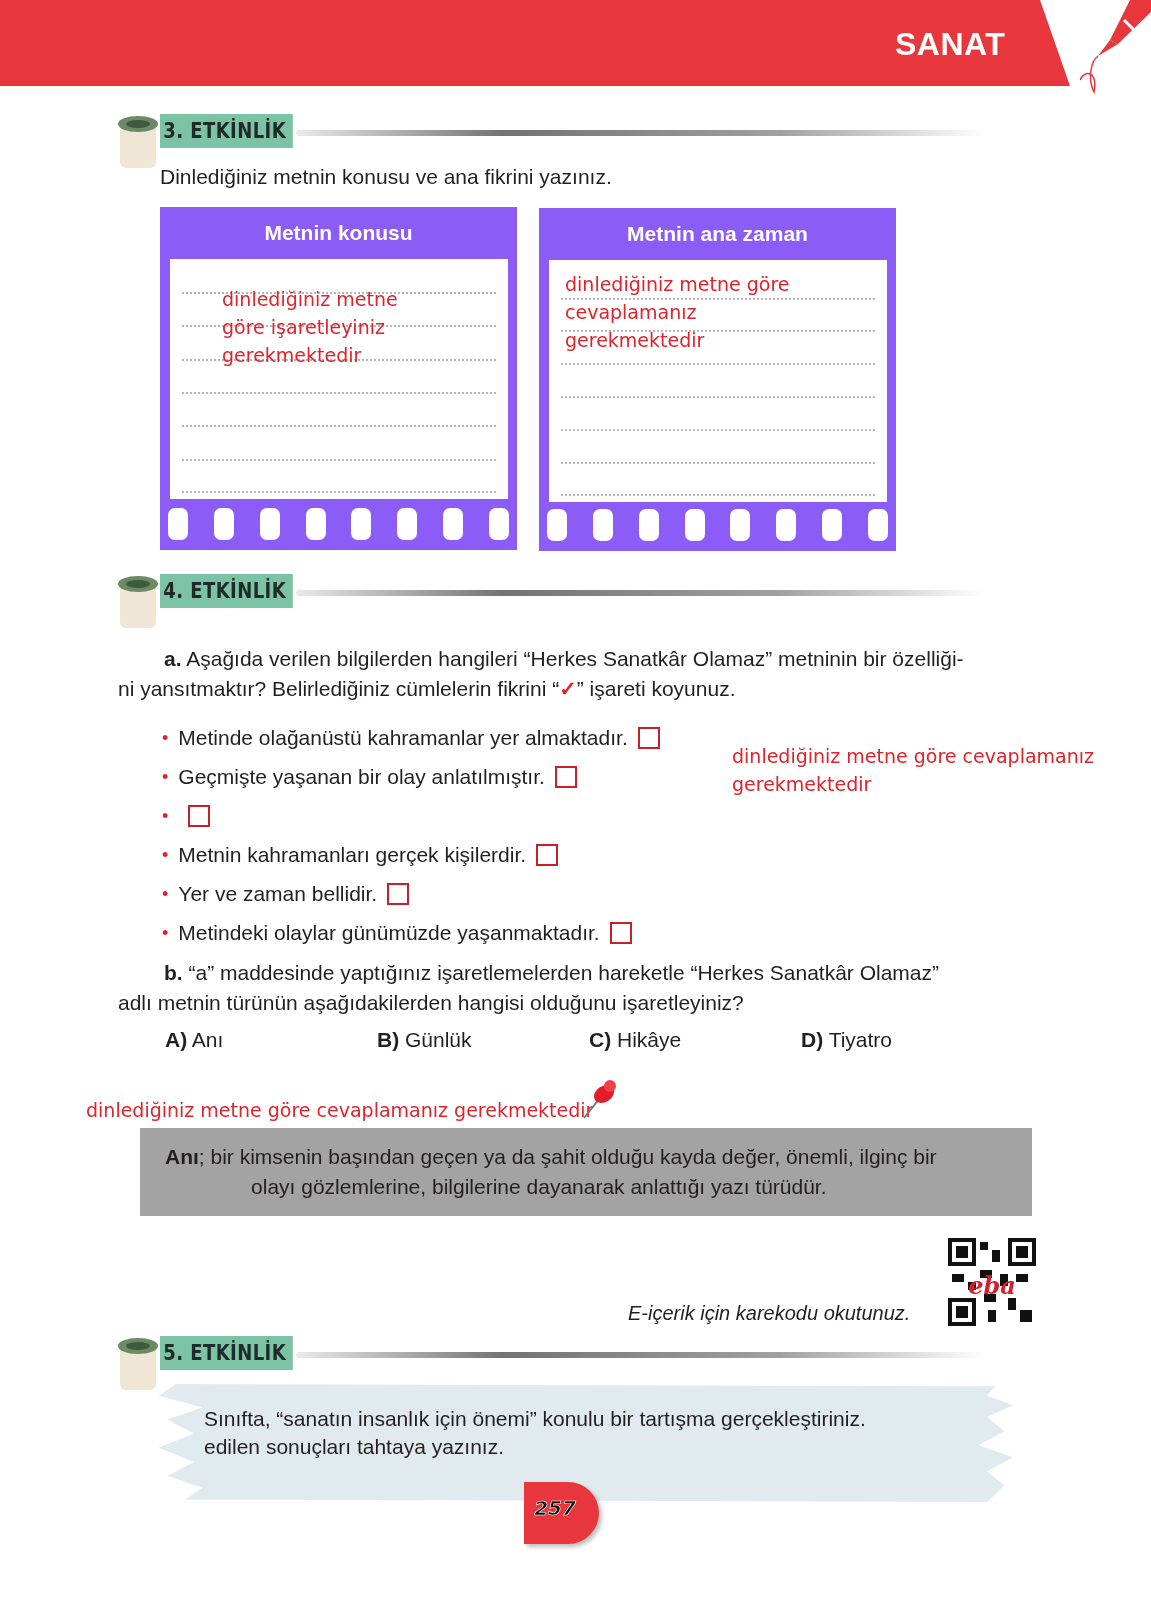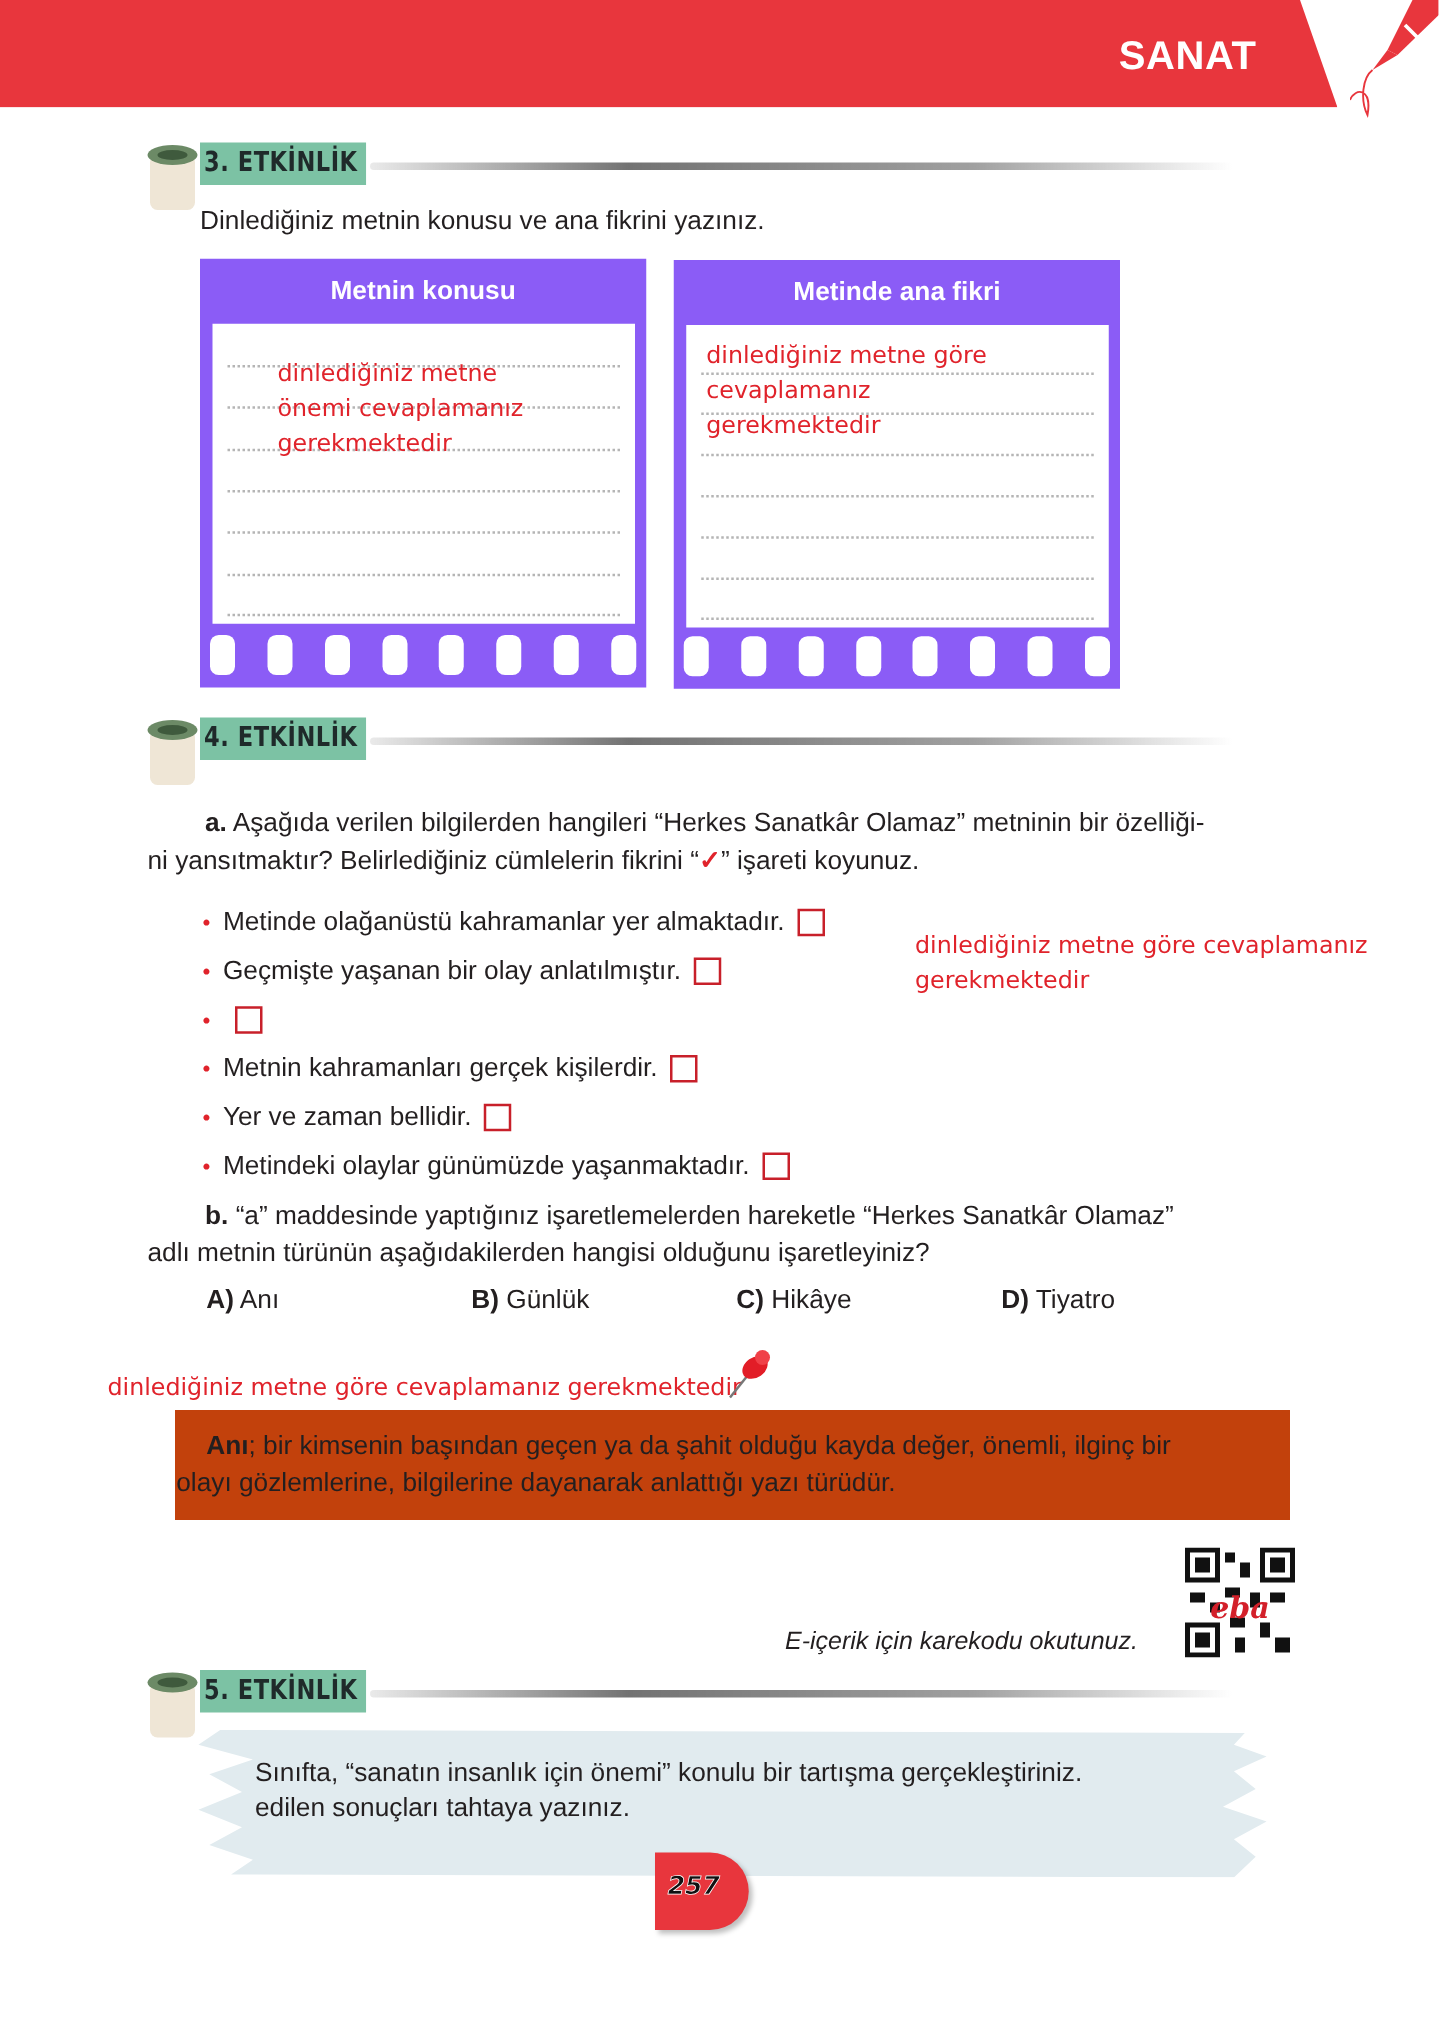--- a/index.html
+++ b/index.html
@@ -22,21 +22,21 @@
   .dots{position:absolute;left:12px;right:12px;height:0;border-top:2px dotted #b5b5b5;}
   .holes{position:absolute;left:8px;right:8px;bottom:10px;height:32px;display:flex;justify-content:space-between;}
   .hole{width:20px;height:32px;background:#fff;border-radius:7px;}
   .red-hand{font-family:"DejaVu Sans",sans-serif;color:#e0232b;font-size:19px;line-height:28px;}
   
   .bullet{font-size:21px;line-height:30px;display:flex;align-items:center;}
   .bdot{color:#e0232b;font-size:18px;margin-right:10px;}
   .cbox{display:inline-block;width:18px;height:18px;border:2.5px solid #c8202a;margin-left:10px;background:#fff;}
   .opts{font-size:21px;}
   .opt b{font-weight:bold;}
-  .info{background:#c2410c;}
+  .info{background:#a3a3a3;text-align:center;}
   .qr{background:#fff;}
   .discuss{background:#e1ebef;clip-path:polygon(3% 0,97% 2%,96% 10%,99% 18%,96% 28%,98% 40%,95% 52%,99% 62%,96% 74%,98% 86%,96% 100%,4% 98%,6% 88%,2% 78%,5% 66%,1% 54%,5% 42%,2% 30%,6% 20%,1% 10%);}
   .pagebadge{left:524px;top:1482px;width:75px;height:62px;background:#e8363d;border-radius:0 40px 40px 0;box-shadow:3px 3px 4px rgba(0,0,0,0.25);}
   .pagenum{left:524px;top:1496px;width:62px;text-align:center;font-family:"DejaVu Sans",sans-serif;font-weight:bold;font-style:italic;font-size:20px;color:#111;-webkit-text-stroke:0.6px #fff;}
 </style>
 </head>
 <body>
 
 <div class="abs hdr"></div>
 <div class="abs hdr-title">SANAT</div>
@@ -63,38 +63,38 @@
   <div class="film-inner" style="left:10px;top:52px;width:338px;height:240px;">
     <div class="dots" style="top:33px;"></div>
     <div class="dots" style="top:66px;"></div>
     <div class="dots" style="top:100px;"></div>
     <div class="dots" style="top:133px;"></div>
     <div class="dots" style="top:166px;"></div>
     <div class="dots" style="top:200px;"></div>
     <div class="dots" style="top:232px;"></div>
     <div class="abs red-hand" style="left:52px;top:26px;background:transparent;">
       <div>dinlediğiniz metne</div>
-      <div>önemi cevaplamanız</div>
+      <div>göre işaretleyiniz</div>
       <div>gerekmektedir</div>
     </div>
   </div>
   <div class="holes">
     <div class="hole"></div>
       <div class="hole"></div>
       <div class="hole"></div>
       <div class="hole"></div>
     <div class="hole"></div>
       <div class="hole"></div>
       <div class="hole"></div>
       <div class="hole"></div>
   </div>
 </div>
 
 <div class="abs film" style="left:539px;top:208px;width:357px;height:343px;">
-  <div class="film-title">Metinde ana fikri</div>
+  <div class="film-title">Metnin ana zaman</div>
   <div class="film-inner" style="left:10px;top:52px;width:338px;height:242px;">
     <div class="dots" style="top:38px;"></div>
     <div class="dots" style="top:70px;"></div>
     <div class="dots" style="top:103px;"></div>
     <div class="dots" style="top:136px;"></div>
     <div class="dots" style="top:169px;"></div>
     <div class="dots" style="top:202px;"></div>
     <div class="dots" style="top:234px;"></div>
     <div class="abs red-hand" style="left:16px;top:10px;">
       <div>dinlediğiniz metne göre</div>

